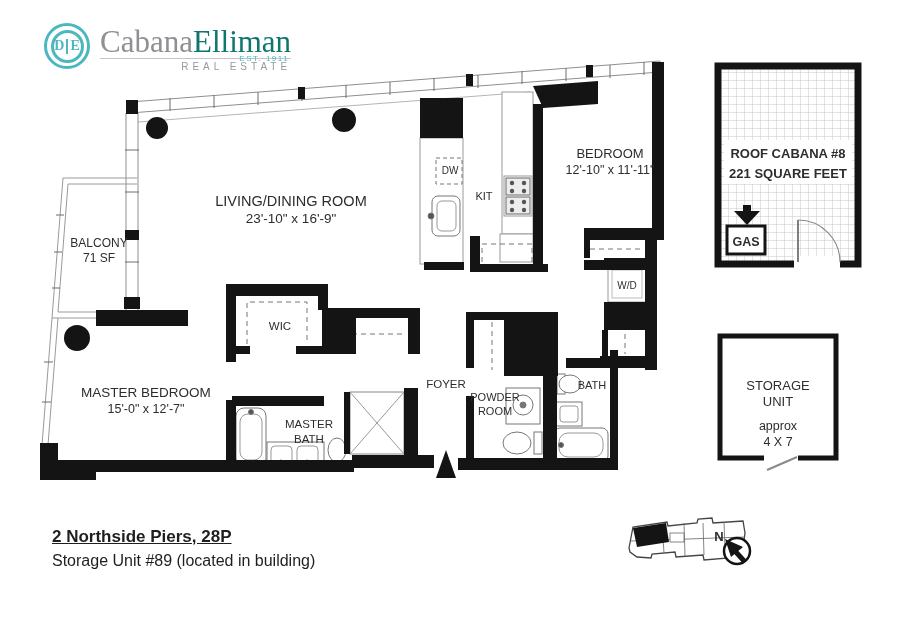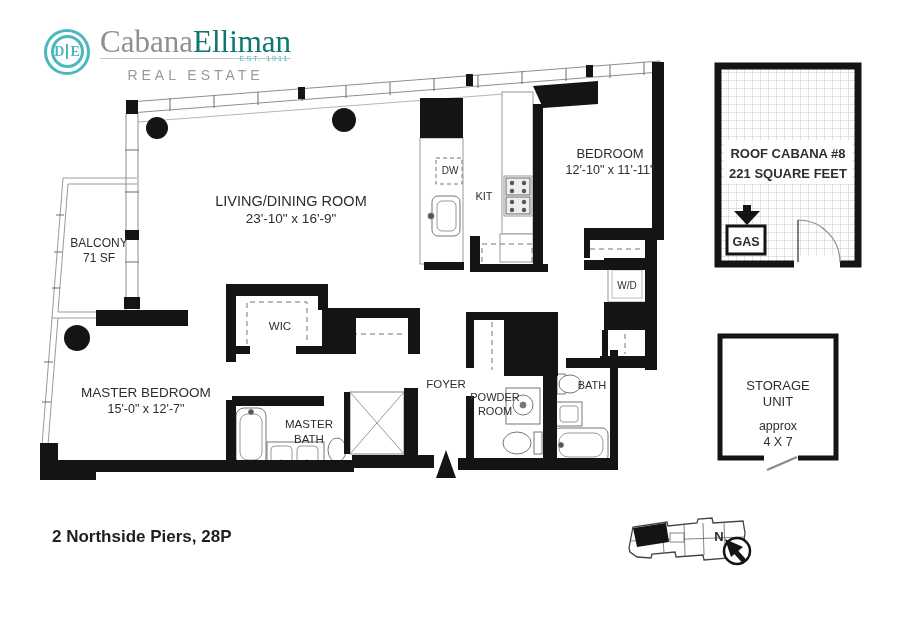--- a/index.html
+++ b/index.html
@@ -12,24 +12,24 @@
   .logo-circle-inner{width:33px;height:33px;border-radius:50%;border:3px solid #4bb8bf;
                display:flex;align-items:center;justify-content:center;gap:2px;box-sizing:border-box;
                font-family:"Liberation Serif",serif;font-weight:bold;color:#4bb8bf;font-size:14px;}
   .logo-divider{width:2px;height:15px;background:#4bb8bf;}
   .wordmark{position:relative;padding-top:7px;}
   .wordmark-row{font-family:"Liberation Serif",serif;font-size:31px;line-height:30px;white-space:nowrap;}
   .brand-first{color:#8e9093;}
   .brand-second{color:#0f766e;}
   .est{position:absolute;top:1px;right:2px;font-size:8px;letter-spacing:1.5px;color:#4bb8bf;margin-top:33px;}
   .rule{height:1px;background:#c3c5c7;margin-top:1px;}
-  .tagline{text-align:center;font-size:14px;letter-spacing:4px;color:#97999c;margin-top:8px;}
+  .tagline{text-align:right;font-size:10px;letter-spacing:4px;color:#97999c;margin-top:2px;}
   
   .footer{position:absolute;left:52px;top:527px;color:#1f1f1f;}
-  .footer-title{font-weight:bold;font-size:17px;margin-bottom:3px;}
+  .footer-title{font-weight:bold;font-size:17px;margin-bottom:3px;text-decoration:underline;}
   .footer-line{font-size:16px;line-height:21px;}
   svg{position:absolute;left:0;top:0;}
   svg text{font-family:"Liberation Sans",sans-serif;fill:#2d2d2d;}
 </style>
 </head>
 <body>
 
 <div class="logo">
   <div class="logo-circle">
     <div class="logo-circle-inner">
@@ -268,13 +268,14 @@
   <g>
     <text x="719" y="541" font-size="13" font-weight="bold" text-anchor="middle">N</text>
     <circle cx="737" cy="551" r="13" fill="#fff" stroke="#141414" stroke-width="2.5"></circle>
     <polygon points="725,539 743,547 731,557" fill="#141414"></polygon>
     <line x1="735" y1="551" x2="745" y2="562" stroke="#141414" stroke-width="5"></line>
   </g>
 </svg>
 
 <div class="footer">
   <div class="footer-title">2 Northside Piers, 28P</div>
+  <div class="footer-line">Storage Unit #89 (located in building)</div>
 </div>
 
 </body></html>

